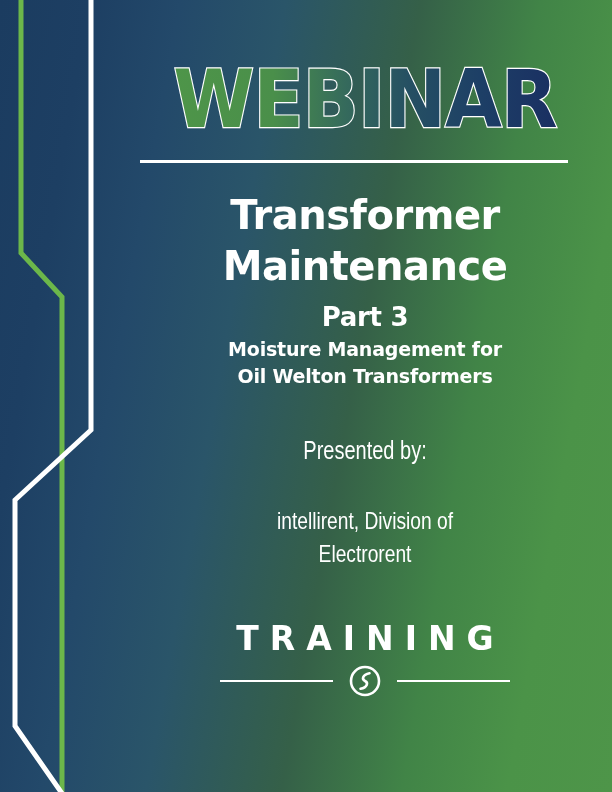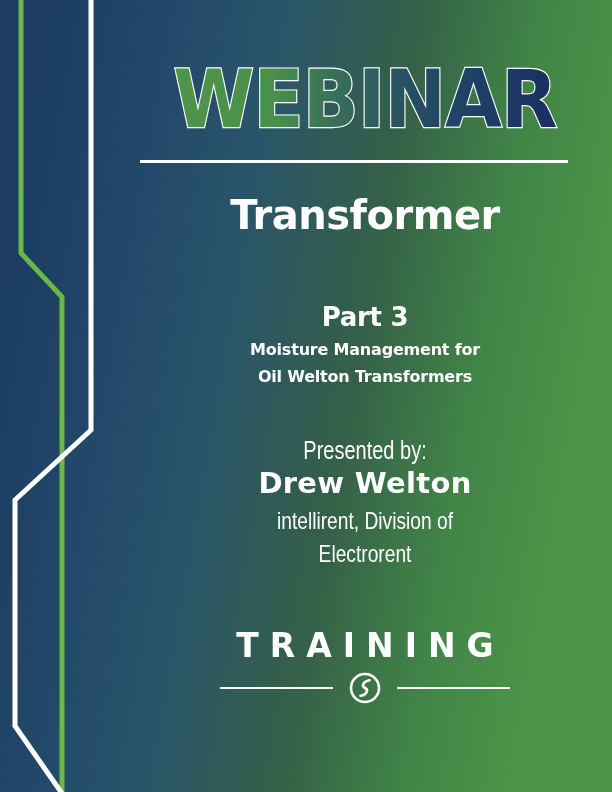--- a/index.html
+++ b/index.html
@@ -99,21 +99,21 @@
     letter-spacing: -0.3px;
   }
   .part-sub {
     position: absolute;
     top: 320px;
     left: 0;
     width: 100%;
     color: #ffffff;
     font-family: "DejaVu Sans", sans-serif;
     font-weight: bold;
-    font-size: 16px;
+    font-size: 19px;
     line-height: 27px;
     letter-spacing: -0.2px;
   }
   .part-sub span { display: block; }
 
   
   .presented-by {
     position: absolute;
     top: 420px;
     left: 0;
@@ -176,21 +176,21 @@
   .logo-reg {
     position: absolute;
     right: -16px;
     bottom: 2px;
     font-family: "DejaVu Sans", sans-serif;
     font-size: 10px;
     line-height: 10px;
     color: #ffffff;
   }
   .logo-training {
-    margin-top: 8px;
+    margin-top: 1px;
     font-family: "DejaVu Sans", sans-serif;
     font-weight: bold;
     font-size: 33px;
     line-height: 36px;
     letter-spacing: 11px;
     text-indent: 11px;
     color: #ffffff;
   }
   .logo-rule {
     position: relative;
@@ -242,31 +242,31 @@
           </linearGradient>
         </defs>
         <text id="webinar-text" x="219" y="73" text-anchor="middle" font-family="DejaVu Sans, sans-serif" font-weight="bold" font-size="80" letter-spacing="-1" transform="translate(219,0) scale(0.92,1) translate(-219,0)" fill="url(#webGrad)" stroke="#ffffff" stroke-width="2.4" paint-order="stroke fill">WEBINAR</text>
       </svg>
     </div>
 
     <div class="divider"></div>
 
     <div class="title">
       <span class="title-line">Transformer</span>
+      <span class="title-line">Maintenance</span>
     </div>
 
     <div class="part-number">Part 3</div>
 
     <div class="part-sub">
       <span>Moisture Management for</span>
       <span>Oil Welton Transformers</span>
     </div>
 
     <div class="presented-by">Presented by:</div>
-    <div class="presenter-name">Drew Welton</div>
     <div class="presenter-org">
       <span>intellirent, Division of</span>
       <span>Electrorent</span>
     </div>
 
     <div class="logo">
       <div class="logo-training">TRAINING</div>
       <div class="logo-rule">
         <span class="rule-seg rule-left"></span>
         <span class="rule-seg rule-right"></span>

